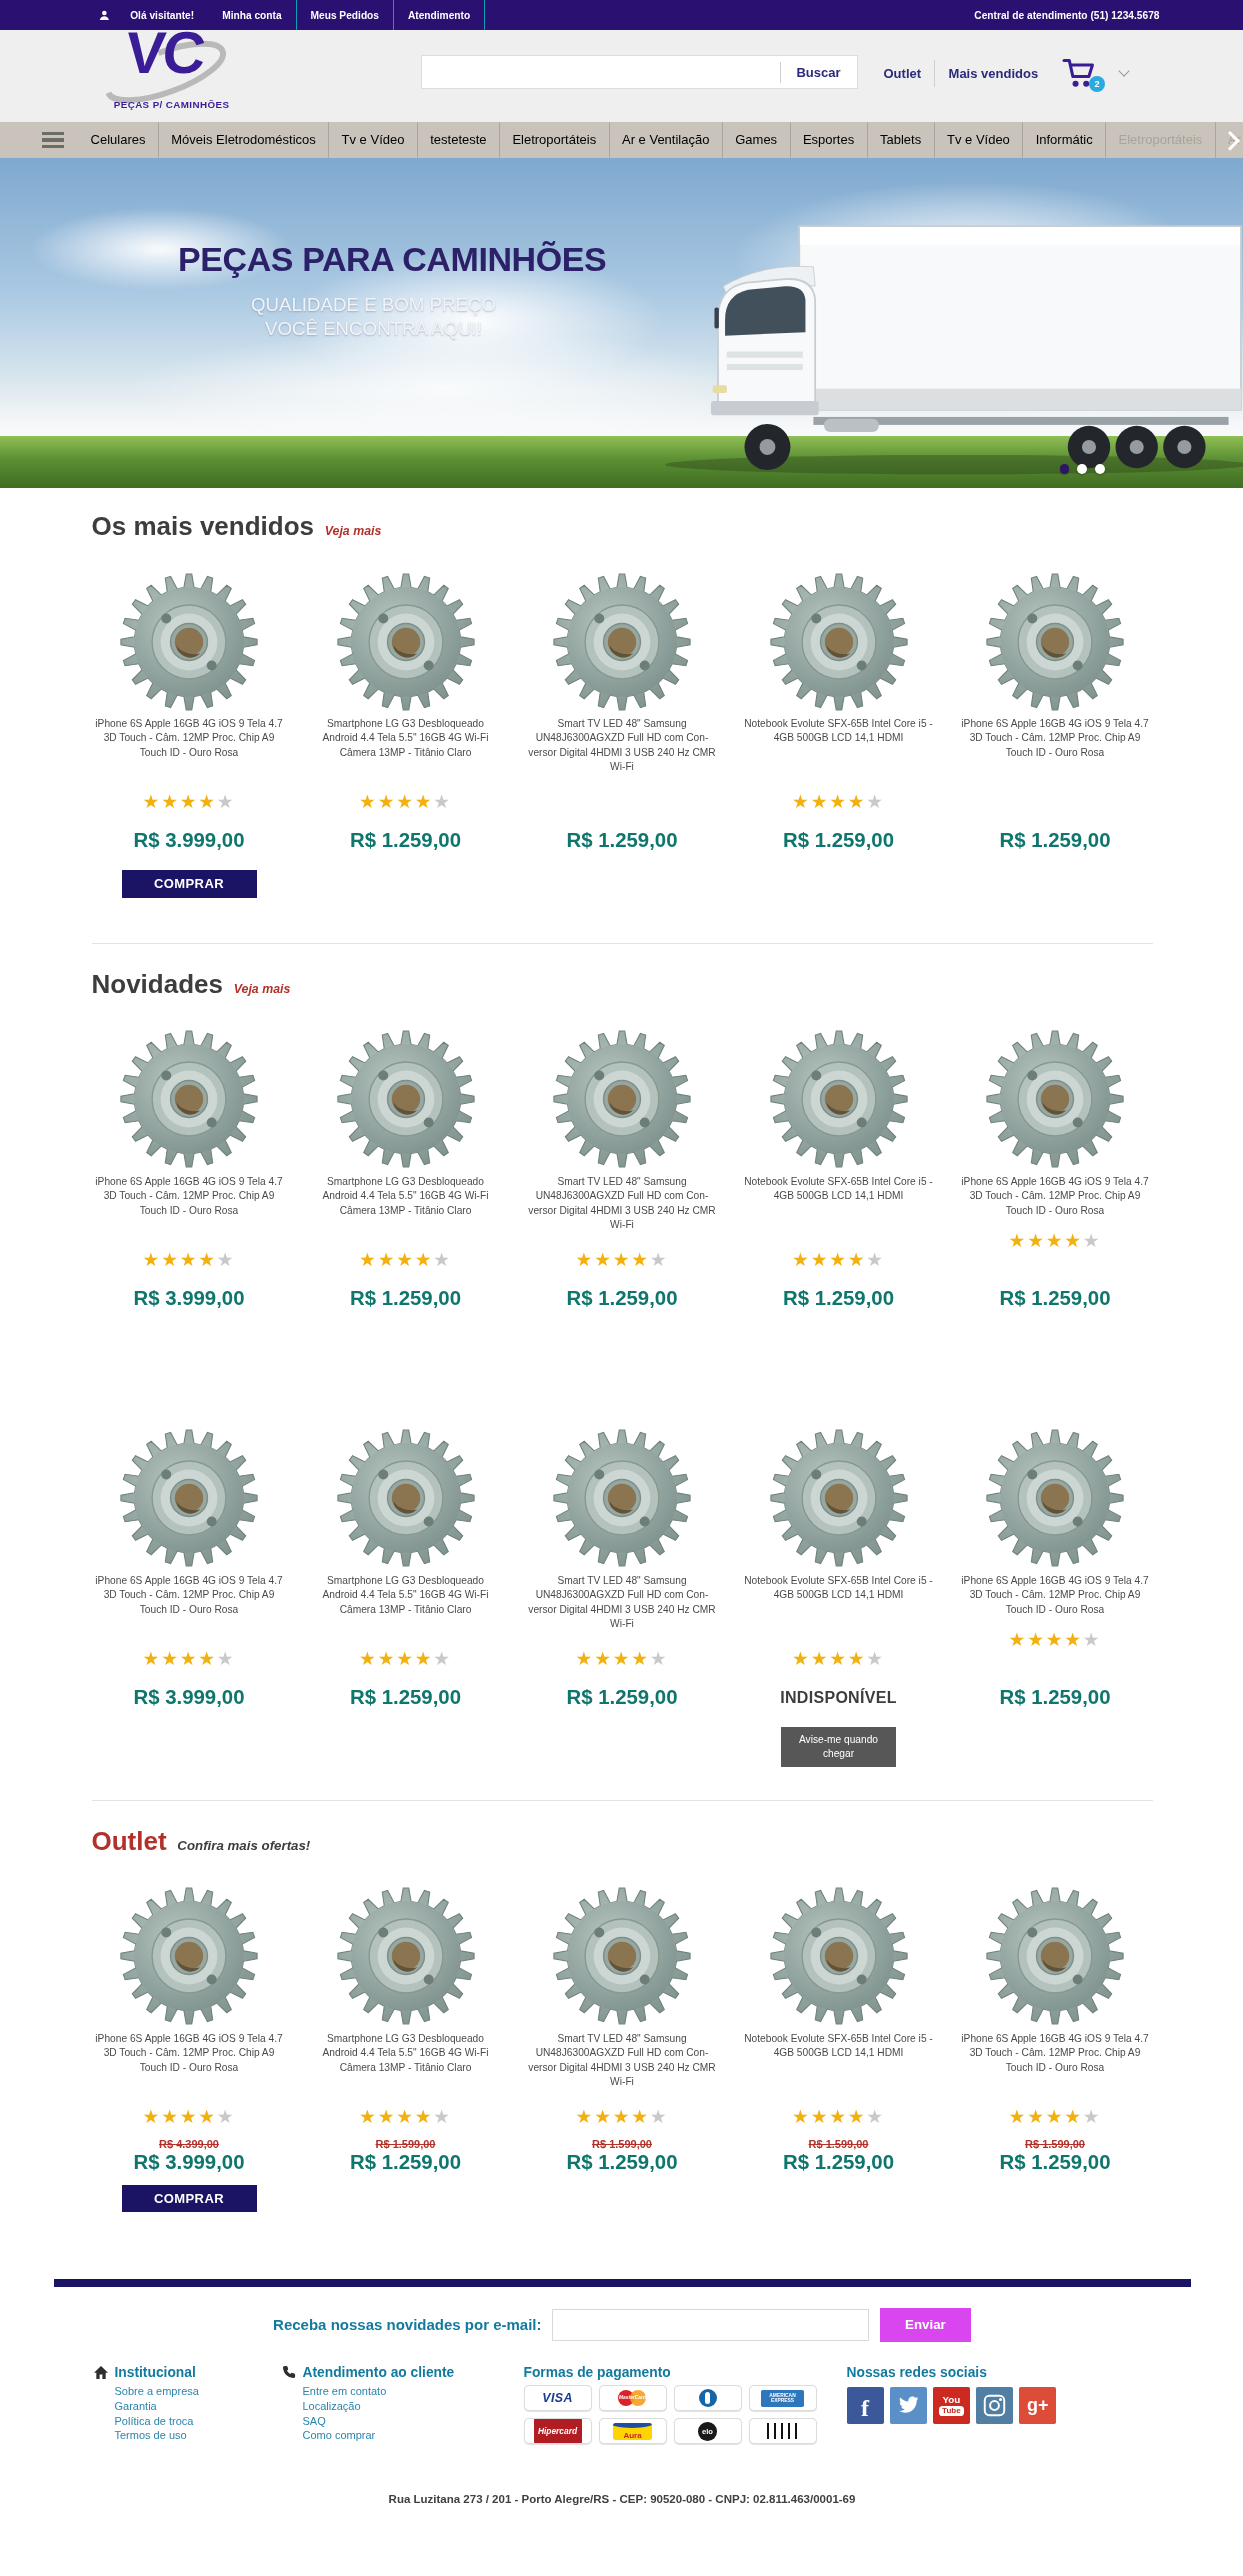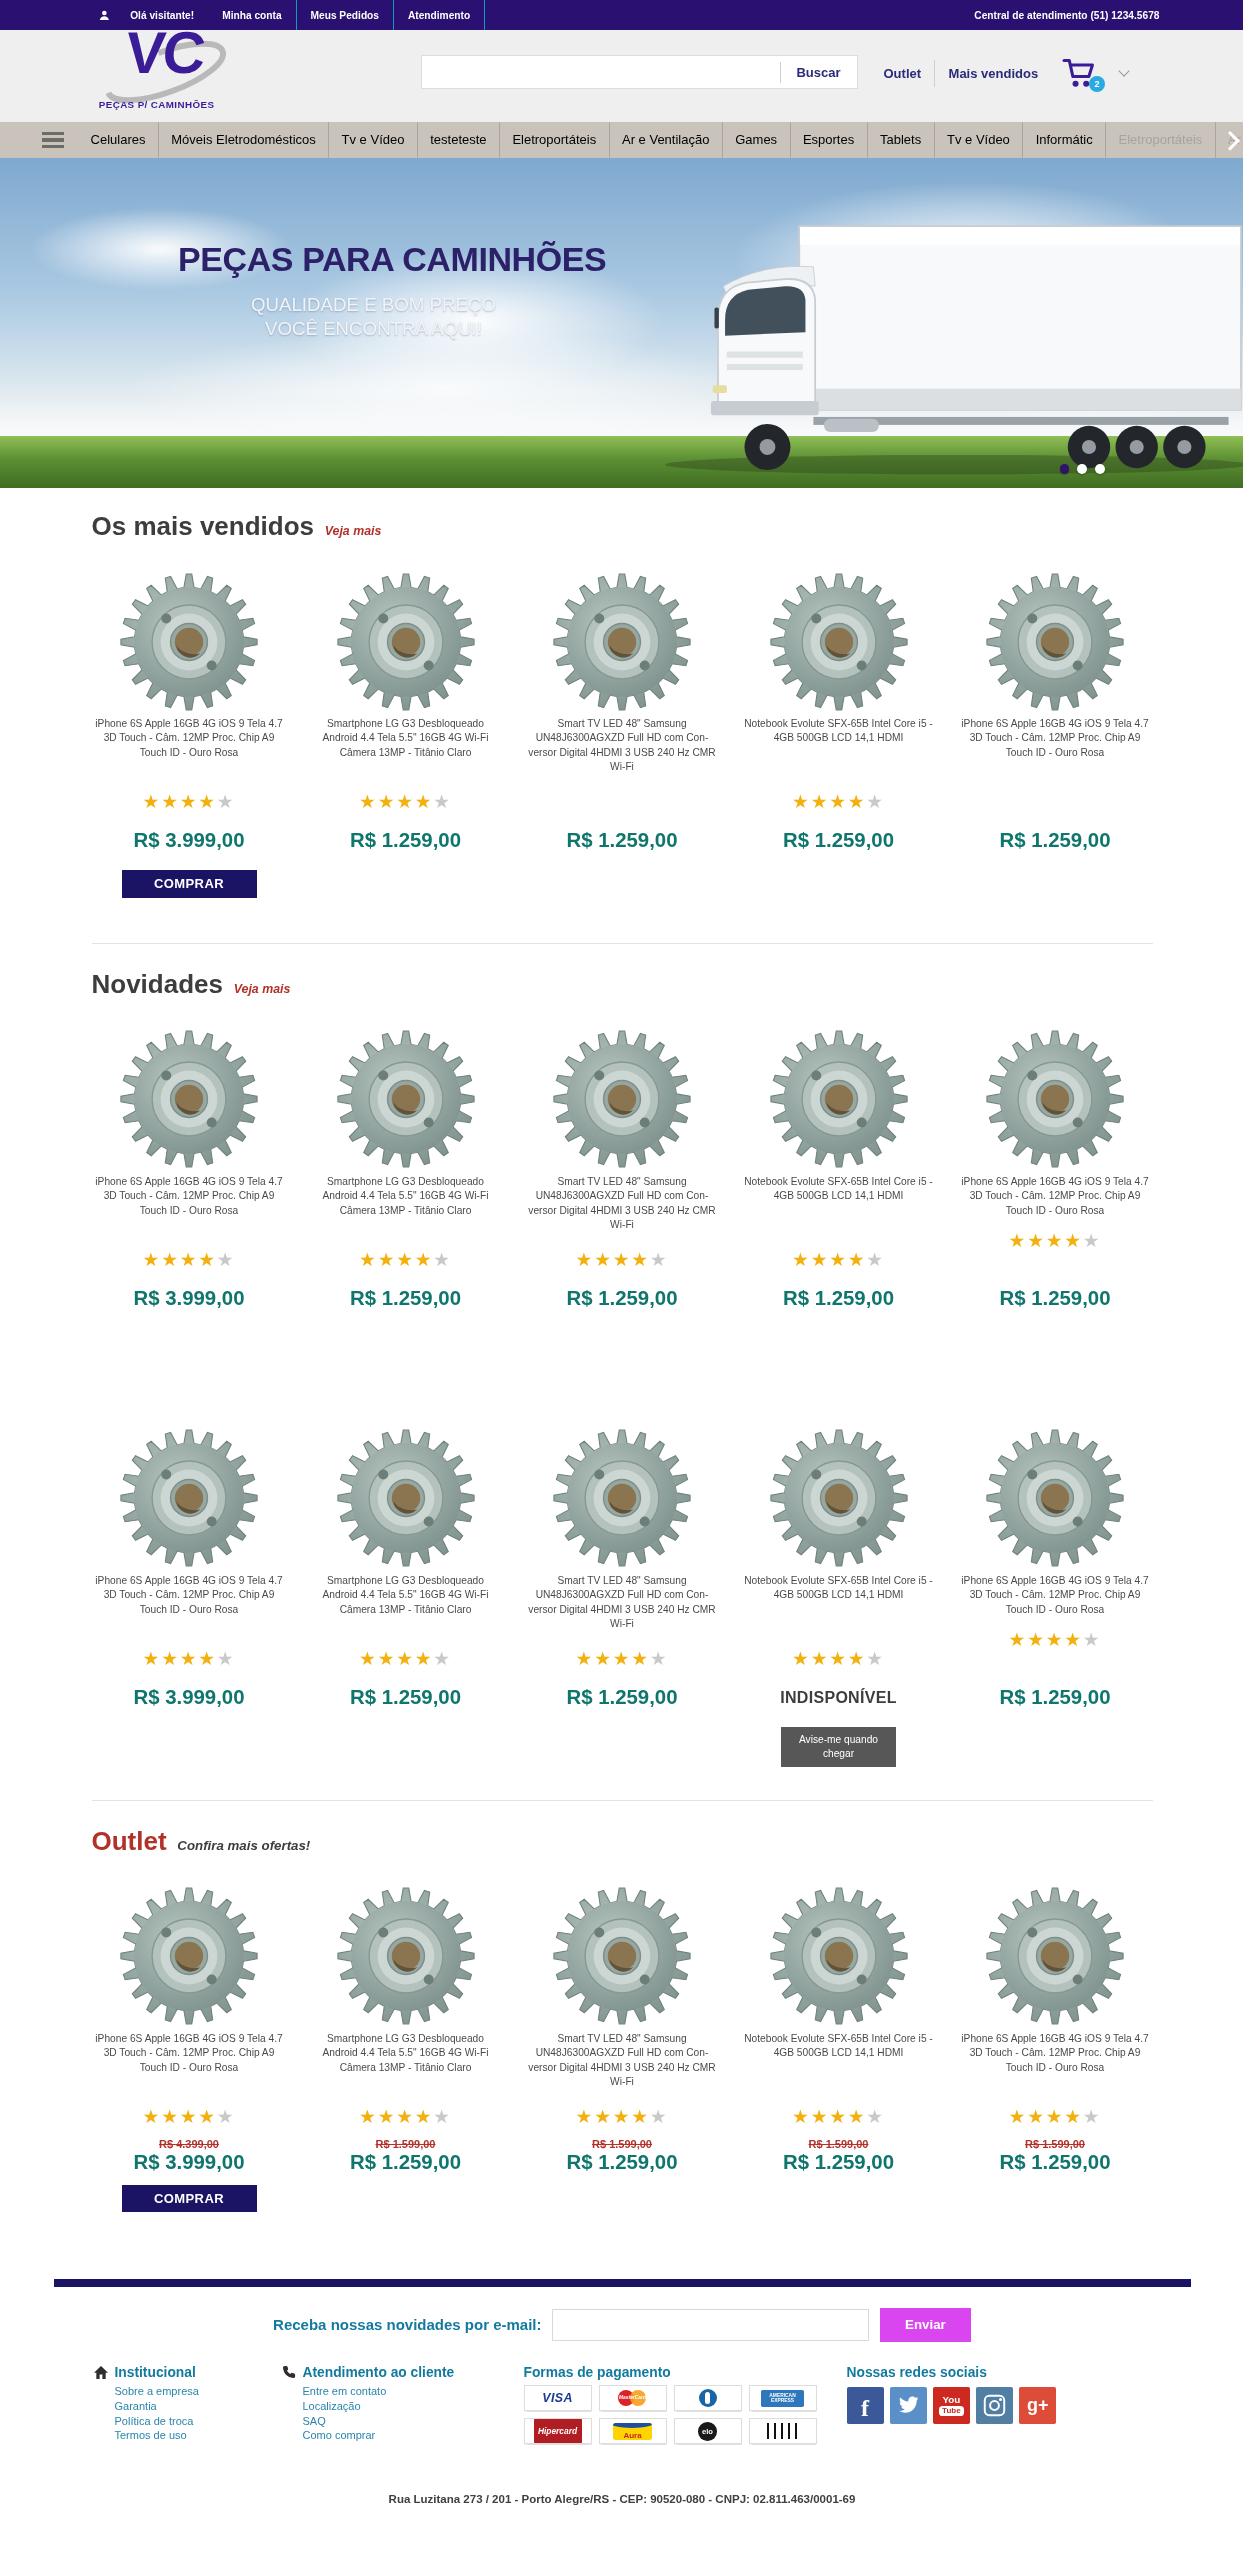--- a/index.html
+++ b/index.html
@@ -9,21 +9,21 @@
   .topbar-inner{width:1075px;margin:0 auto;height:100%;display:flex;align-items:stretch;color:#fff;font-size:10.2px;font-weight:700;}
   .tb-item{display:flex;align-items:center;gap:21px;padding:0 14px;cursor:pointer;}
   .tb-sep{width:0.9px;background:#0aa3b5;}
   .tb-right{margin-left:auto;display:flex;align-items:center;}
   
   .header{height:92px;background:#efeff0;}
   .header-inner{width:1075px;margin:0 auto;height:100%;position:relative;}
   .logo{position:absolute;left:5.3px;top:0;width:160px;height:92px;cursor:pointer;}
   .logo-swoosh{position:absolute;left:0;top:3.6px;width:151px;height:76px;}
   .logo-vc{position:absolute;left:36px;top:-10.7px;font-size:59px;font-weight:800;color:#3a1d96;transform:skewX(-5deg);letter-spacing:-2.7px;}
-  .logo-tag{position:absolute;left:9px;top:69px;font-size:9.8px;font-weight:800;color:#3a1d96;letter-spacing:0.4px;white-space:nowrap;}
+  .logo-tag{position:absolute;left:24px;top:69px;font-size:9.8px;font-weight:800;color:#3a1d96;letter-spacing:0.4px;white-space:nowrap;}
   .searchbox{position:absolute;left:336px;top:25px;width:437px;height:34px;background:#fff;border:0.9px solid #dcdcdc;display:flex;align-items:center;box-sizing:border-box;}
   .search-input{flex:1;border:none;outline:none;height:100%;padding:0 10.7px;font-size:12.4px;background:transparent;font-family:inherit;}
   .search-sep{width:0.9px;height:21px;background:#cfcfcf;}
   .search-btn{width:76px;background:none;border:none;color:#2a2a7a;font-weight:700;font-size:13px;cursor:pointer;font-family:inherit;}
   .hlinks{position:absolute;left:799px;top:21px;height:44px;display:flex;align-items:center;gap:13.3px;}
   .hlink{color:#2a2a7a;font-size:13px;font-weight:700;cursor:pointer;white-space:nowrap;}
   .hsep{width:0.9px;height:27px;background:#cfcfcf;}
   .cart{position:relative;margin-left:10.7px;cursor:pointer;}
   .cart-svg{display:block;}
   .badge{position:absolute;right:-7px;bottom:-2.7px;width:16px;height:16px;border-radius:50%;background:#29abe2;color:#fff;font-size:9.3px;font-weight:700;display:flex;align-items:center;justify-content:center;}
@@ -80,21 +80,21 @@
   .nl-label{font-size:15px;font-weight:700;color:#137a9f;}
   .nl-input{width:297px;height:30px;border:0.9px solid #d9d9d9;padding:0 9px;font-size:12.4px;font-family:inherit;}
   .nl-btn{width:91px;height:34px;background:#d946ef;color:#fff;border:none;font-size:13.3px;font-weight:700;cursor:pointer;font-family:inherit;}
   
   .footer{width:1075px;margin:23px auto 0;position:relative;height:117px;}
   .fcol{position:absolute;top:0;}
   .fcol1{left:9px;} .fcol2{left:197px;} .fcol3{left:439px;} .fcol4{left:762px;}
   .fhead{display:flex;align-items:center;gap:7px;font-size:13.8px;font-weight:700;color:#137a9f;margin-bottom:5.3px;}
   .flink{display:block;font-size:11px;color:#2a85ac;margin:2.7px 0 0 21px;cursor:pointer;}
   .paygrid{display:grid;grid-template-columns:repeat(4,68px);gap:7px;margin-top:5.3px;}
-  .pay{height:24px;background:#fff;border:0.9px solid #ddd;border-radius:0;box-shadow:0 0.9px 0.9px rgba(0,0,0,.12);display:flex;align-items:center;justify-content:center;overflow:hidden;cursor:pointer;}
+  .pay{height:24px;background:#fff;border:0.9px solid #ddd;border-radius:5px;box-shadow:0 0.9px 0.9px rgba(0,0,0,.12);display:flex;align-items:center;justify-content:center;overflow:hidden;cursor:pointer;}
   .pm-visa{font-size:12.4px;font-weight:800;font-style:italic;color:#1a3c8f;letter-spacing:0.4px;}
   .pm-mc{position:relative;width:32px;height:18px;}
   .pm-mc i{position:absolute;top:0.9px;width:16px;height:16px;border-radius:50%;}
   .pm-mc .c1{left:1.8px;background:#d9222a;}
   .pm-mc .c2{left:13.3px;background:#f79e1b;opacity:.9;}
   .pm-mc b{position:absolute;left:0;top:6.2px;width:32px;text-align:center;color:#fff;font-size:4.9px;font-style:italic;}
   .pm-diners{width:18px;height:18px;border-radius:50%;background:#1565a7;position:relative;}
   .pm-diners:before{content:"";position:absolute;left:6.2px;top:2.7px;width:5.3px;height:12.4px;background:#fff;border-radius:2.7px;}
   .pm-amex{width:43px;height:17px;background:#2e77bc;border-radius:1.8px;color:#fff;font-size:4.9px;font-weight:700;display:flex;align-items:center;justify-content:center;text-align:center;line-height:1.15;}
   .pm-hiper{width:48px;height:28px;background:#b01e23;border-radius:3.6px;color:#fff;font-style:italic;font-weight:800;font-size:8.4px;display:flex;align-items:center;justify-content:center;}

